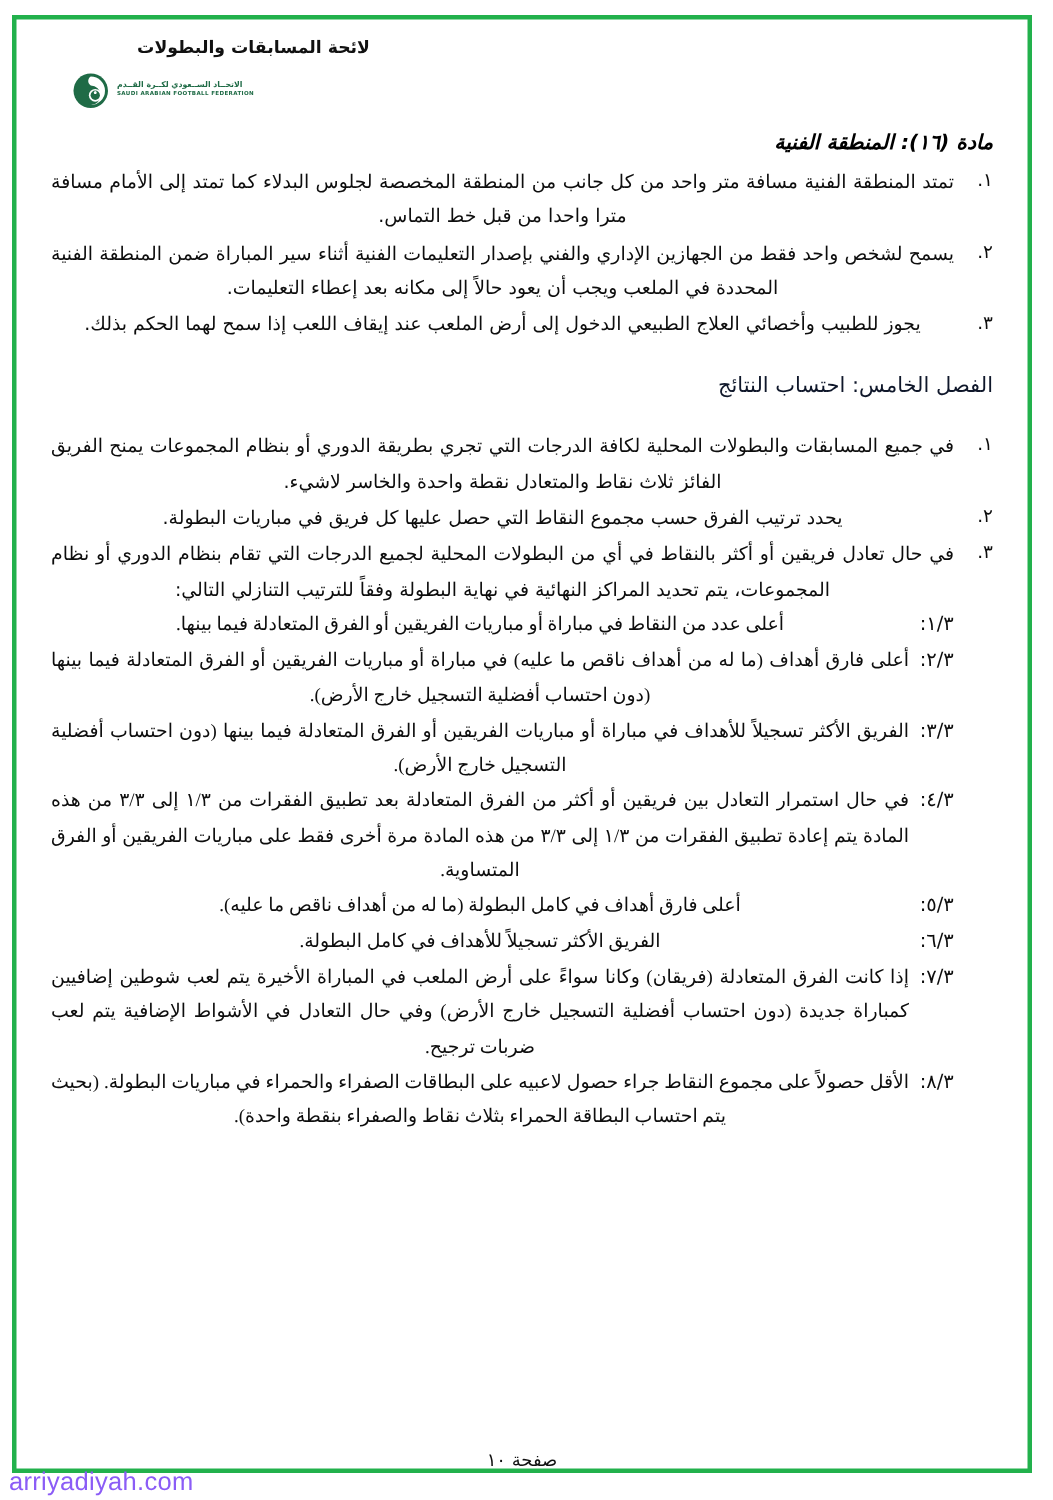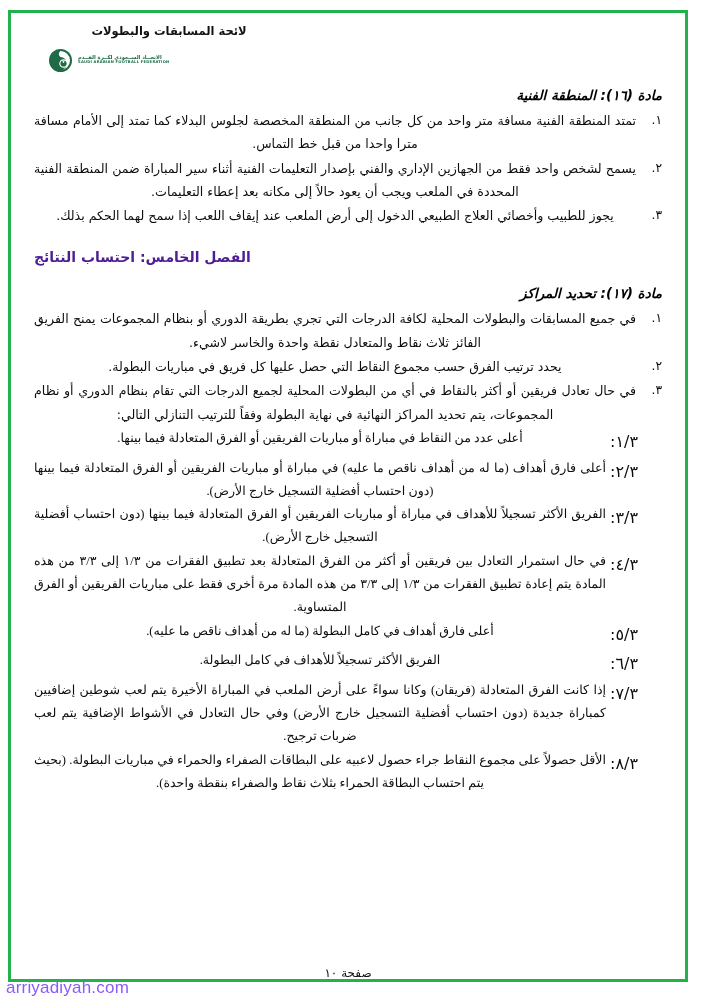--- a/index.html
+++ b/index.html
@@ -101,23 +101,23 @@
   .article-heading {
     font-size: 13.5px;
     font-weight: bold;
     color: #000;
     text-align: right;
     margin: 14px 0 6px 0;
     font-style: italic;
   }
   .chapter-heading {
     font-size: 14px;
-    font-weight: bold;
-    color: #4c1d95;
-    text-align: left;
+    font-weight: normal;
+    color: #0f172a;
+    text-align: right;
     margin: 22px 0 20px 0;
   }
 
   
   .num-list { margin: 0; padding: 0; list-style: none; }
   .num-item {
     display: flex;
     flex-direction: row;
     align-items: flex-start;
     font-size: 12.6px;
@@ -152,21 +152,21 @@
     align-items: flex-start;
     font-size: 12.6px;
     line-height: 1.85;
   }
   .sub-marker {
     flex: 0 0 auto;
     width: 32px;
     text-align: center;
     padding-left: 5px;
     box-sizing: border-box;
-    font-size: 16px;
+    font-size: 13px;
     white-space: nowrap;
   }
   .sub-text {
     flex: 1 1 auto;
     text-align: justify;
     text-align-last: center;
     font-family: Liberation Serif, serif;
   }
 
   
@@ -231,21 +231,20 @@
         <span class="num-text">يسمح لشخص واحد فقط من الجهازين الإداري والفني بإصدار التعليمات الفنية أثناء سير المباراة ضمن المنطقة الفنية المحددة في الملعب ويجب أن يعود حالاً إلى مكانه بعد إعطاء التعليمات.</span>
       </li>
       <li class="num-item">
         <span class="num-marker">٣.</span>
         <span class="num-text">يجوز للطبيب وأخصائي العلاج الطبيعي الدخول إلى أرض الملعب عند إيقاف اللعب إذا سمح لهما الحكم بذلك.</span>
       </li>
     </ul>
 
     <div class="chapter-heading">الفصل الخامس: احتساب النتائج</div>
 
-    <div class="article-heading" style="margin-top:0;">مادة (١٧): تحديد المراكز</div>
 
     <ul class="num-list">
       <li class="num-item">
         <span class="num-marker">١.</span>
         <span class="num-text">في جميع المسابقات والبطولات المحلية لكافة الدرجات التي تجري بطريقة الدوري أو بنظام المجموعات يمنح الفريق الفائز ثلاث نقاط والمتعادل نقطة واحدة والخاسر لاشيء.</span>
       </li>
       <li class="num-item">
         <span class="num-marker">٢.</span>
         <span class="num-text">يحدد ترتيب الفرق حسب مجموع النقاط التي حصل عليها كل فريق في مباريات البطولة.</span>
       </li>

